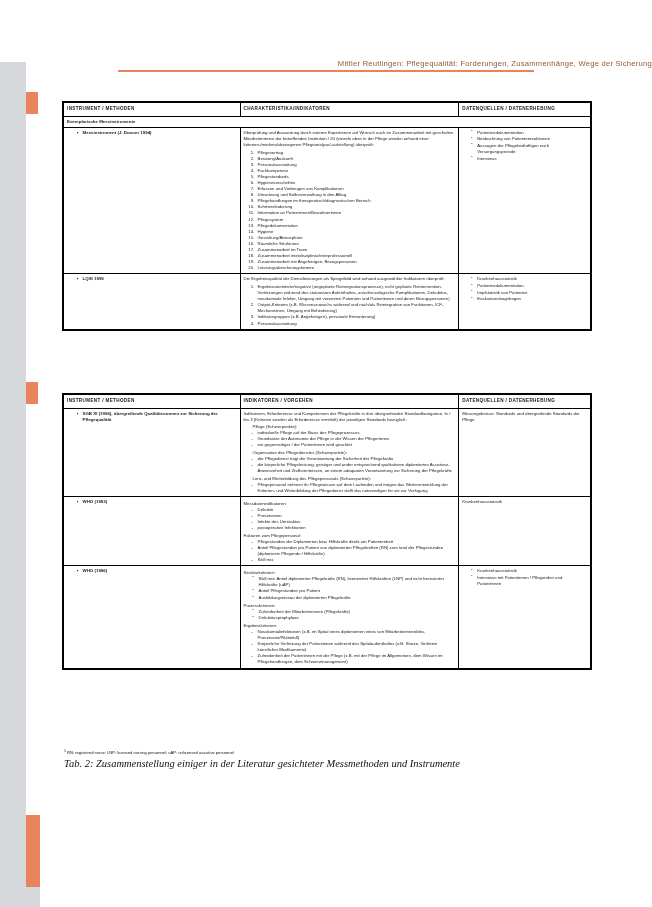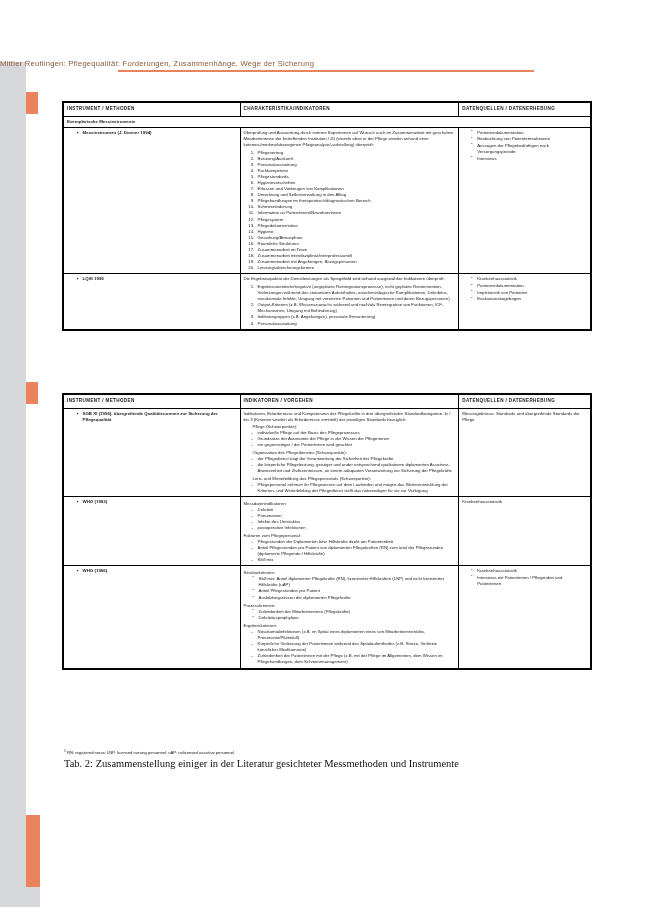--- a/index.html
+++ b/index.html
@@ -30,21 +30,21 @@
     background:#e8835c;
   }
   .orange-tab-c {
     position:absolute; left:26px; top:815px; width:14px; height:72px;
     background:#e8835c;
   }
 
   
   .runhead {
     position:absolute; left:0; top:52px; width:652px;
-    text-align:left;
+    text-align:right;
   }
   .runhead .rh-text {
     font-size:7.6px; color:#8d5a3a; letter-spacing:.25px;
     display:inline-block; padding-bottom:2px;
   }
   .runhead .rh-rule {
     width:416px; height:2px; background:#e8835c; margin:0 auto;
   }
 
   
@@ -98,21 +98,21 @@
 
   
   .footnote {
     position:absolute; left:64px; top:749px; width:520px;
     font-size:4.1px; color:#111;
   }
   .footnote sup { font-size:3.4px; }
   .caption {
     position:absolute; left:64px; top:758px; width:520px;
     font-family:"Liberation Serif", serif;
-    font-size:10.5px; color:#111;
+    font-style:italic; font-size:10.5px; color:#111;
   }
 
   
   .footer-band {
     position:absolute; left:26px; top:815px; width:626px; height:92px;
     background:#d6d8dc;
   }
   .footer-white {
     position:absolute; left:40px; top:815px; width:612px; height:92px;
     background:#ffffff;

